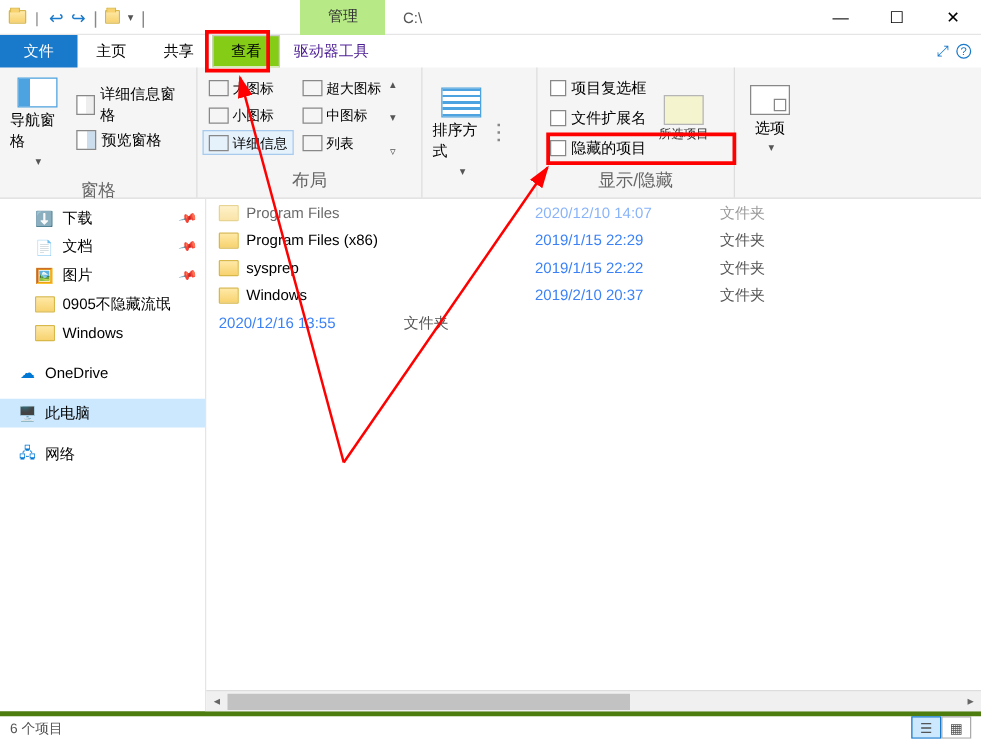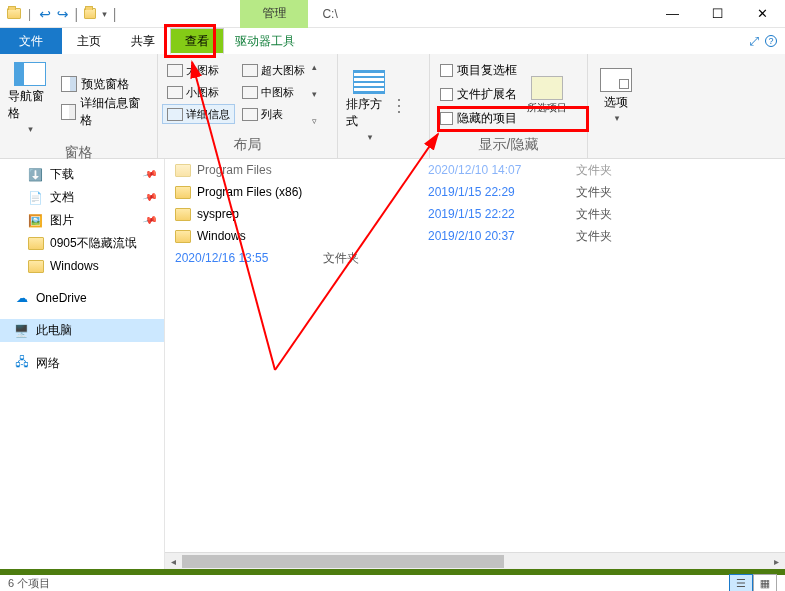--- a/index.html
+++ b/index.html
@@ -17,21 +17,21 @@
 .manage-tab { background:#b7e986; color:#333; padding:4px 22px; height:28px; display:flex; align-items:center; margin-left:122px;}
 .path-lbl { margin-left:14px; color:#555; }
 .win-controls { display:flex; }
 .win-controls div { width:45px; height:28px; display:flex; align-items:center; justify-content:center; font-size:13px; }
 
 
 .tabstrip { height:26px; display:flex; align-items:stretch; background:#fff; }
 .tab { padding:0 14px; display:flex; align-items:center; border:1px solid transparent; cursor:default;}
 .tab.file { background:#1979ca; color:#fff; padding:0 18px; }
 .tab.active { border:1px solid #ccc; border-bottom:1px solid #f5f5f5; background:#84cc16;}
-.tab.driver { padding:0 10px; color:#15803d; }
+.tab.driver { padding:0 10px; color:#4c1d95; }
 .help-area { margin-left:auto; display:flex; align-items:center; padding-right:8px; gap:6px; color:#1979ca;}
 .help-area .chev { width:12px; height:12px; border:1px solid #1979ca; border-radius:50%; display:flex; align-items:center; justify-content:center; font-size:9px;}
 
 
 .ribbon { height:105px; background:#f5f5f5; border-bottom:1px solid #ddd; display:flex; }
 .rgroup { border-right:1px solid #ddd; display:flex; flex-direction:column; }
 .rgroup-body { flex:1; display:flex; padding:4px 6px; gap:4px; }
 .rgroup-label { text-align:center; font-size:14px; color:#666; padding:2px 0 4px; }
 .bigbtn { width:50px; display:flex; flex-direction:column; align-items:center; justify-content:center; gap:2px; padding:4px 2px;}
 .bigbtn .ic { width:32px; height:24px; }
@@ -68,21 +68,21 @@
 .frow .fdate { width:140px; color:#3b82f6;}
 .frow .ftype { width:80px; color:#555;}
 .folder-ic { width:16px; height:13px; background:linear-gradient(#ffe9a6,#f7d26f); border:1px solid #d9b84a; border-radius:1px; display:inline-block;}
 
 .scroll-h { height:17px; background:#f0f0f0; border-top:1px solid #ddd; display:flex; align-items:center;}
 .scroll-h .track { flex:1; height:17px; position:relative;}
 .scroll-h .thumb { position:absolute; left:0; top:2px; height:13px; width:55%; background:#c2c2c2;}
 .scroll-h .arr { width:17px; text-align:center; color:#666; font-size:10px;}
 
 
-.status { height:22px; border-top:6px solid #4d7c0f; display:flex; align-items:center; padding:0 8px; font-size:11px; color:#555; }
+.status { height:22px; border-top:4px solid #4d7c0f; display:flex; align-items:center; padding:0 8px; font-size:11px; color:#555; }
 .status .viewbtns { margin-left:auto; display:flex; gap:0;}
 .status .vb { width:24px; height:18px; border:1px solid #aaa; display:flex; align-items:center; justify-content:center;}
 .status .vb.active { background:#cce8ff; border-color:#1979ca;}
 
 
 .overlay-svg { position:absolute; top:0; left:0; pointer-events:none; z-index:49;}
 
 .dd { font-size:9px; color:#555; margin-left:2px;}
 .layout-grid { display:flex; gap:2px; }
 .layout-col { display:flex; flex-direction:column; gap:2px;}
@@ -137,26 +137,26 @@
 
   <div class="rgroup" style="width:158px">
     <div class="rgroup-body">
       <div class="bigbtn">
         <div class="ic ic-navpane"></div>
         <span>导航窗格</span>
         <span class="dd">▾</span>
       </div>
       <div class="col" style="justify-content:center;gap:6px">
         <div class="smallrow">
+          <span class="sic ic-detailpane"></span>
+            <span>详细信息窗格</span>
+        </div>
+        <div class="smallrow">
           <span class="sic ic-preview"></span>
             <span>预览窗格</span>
-        </div>
-        <div class="smallrow">
-          <span class="sic ic-detailpane"></span>
-            <span>详细信息窗格</span>
         </div>
       </div>
     </div>
     <div class="rgroup-label">窗格</div>
   </div>
 
   <div class="rgroup" style="width:180px">
     <div class="rgroup-body" style="padding:6px 4px">
       <div class="layout-grid">
         <div class="layout-col">

